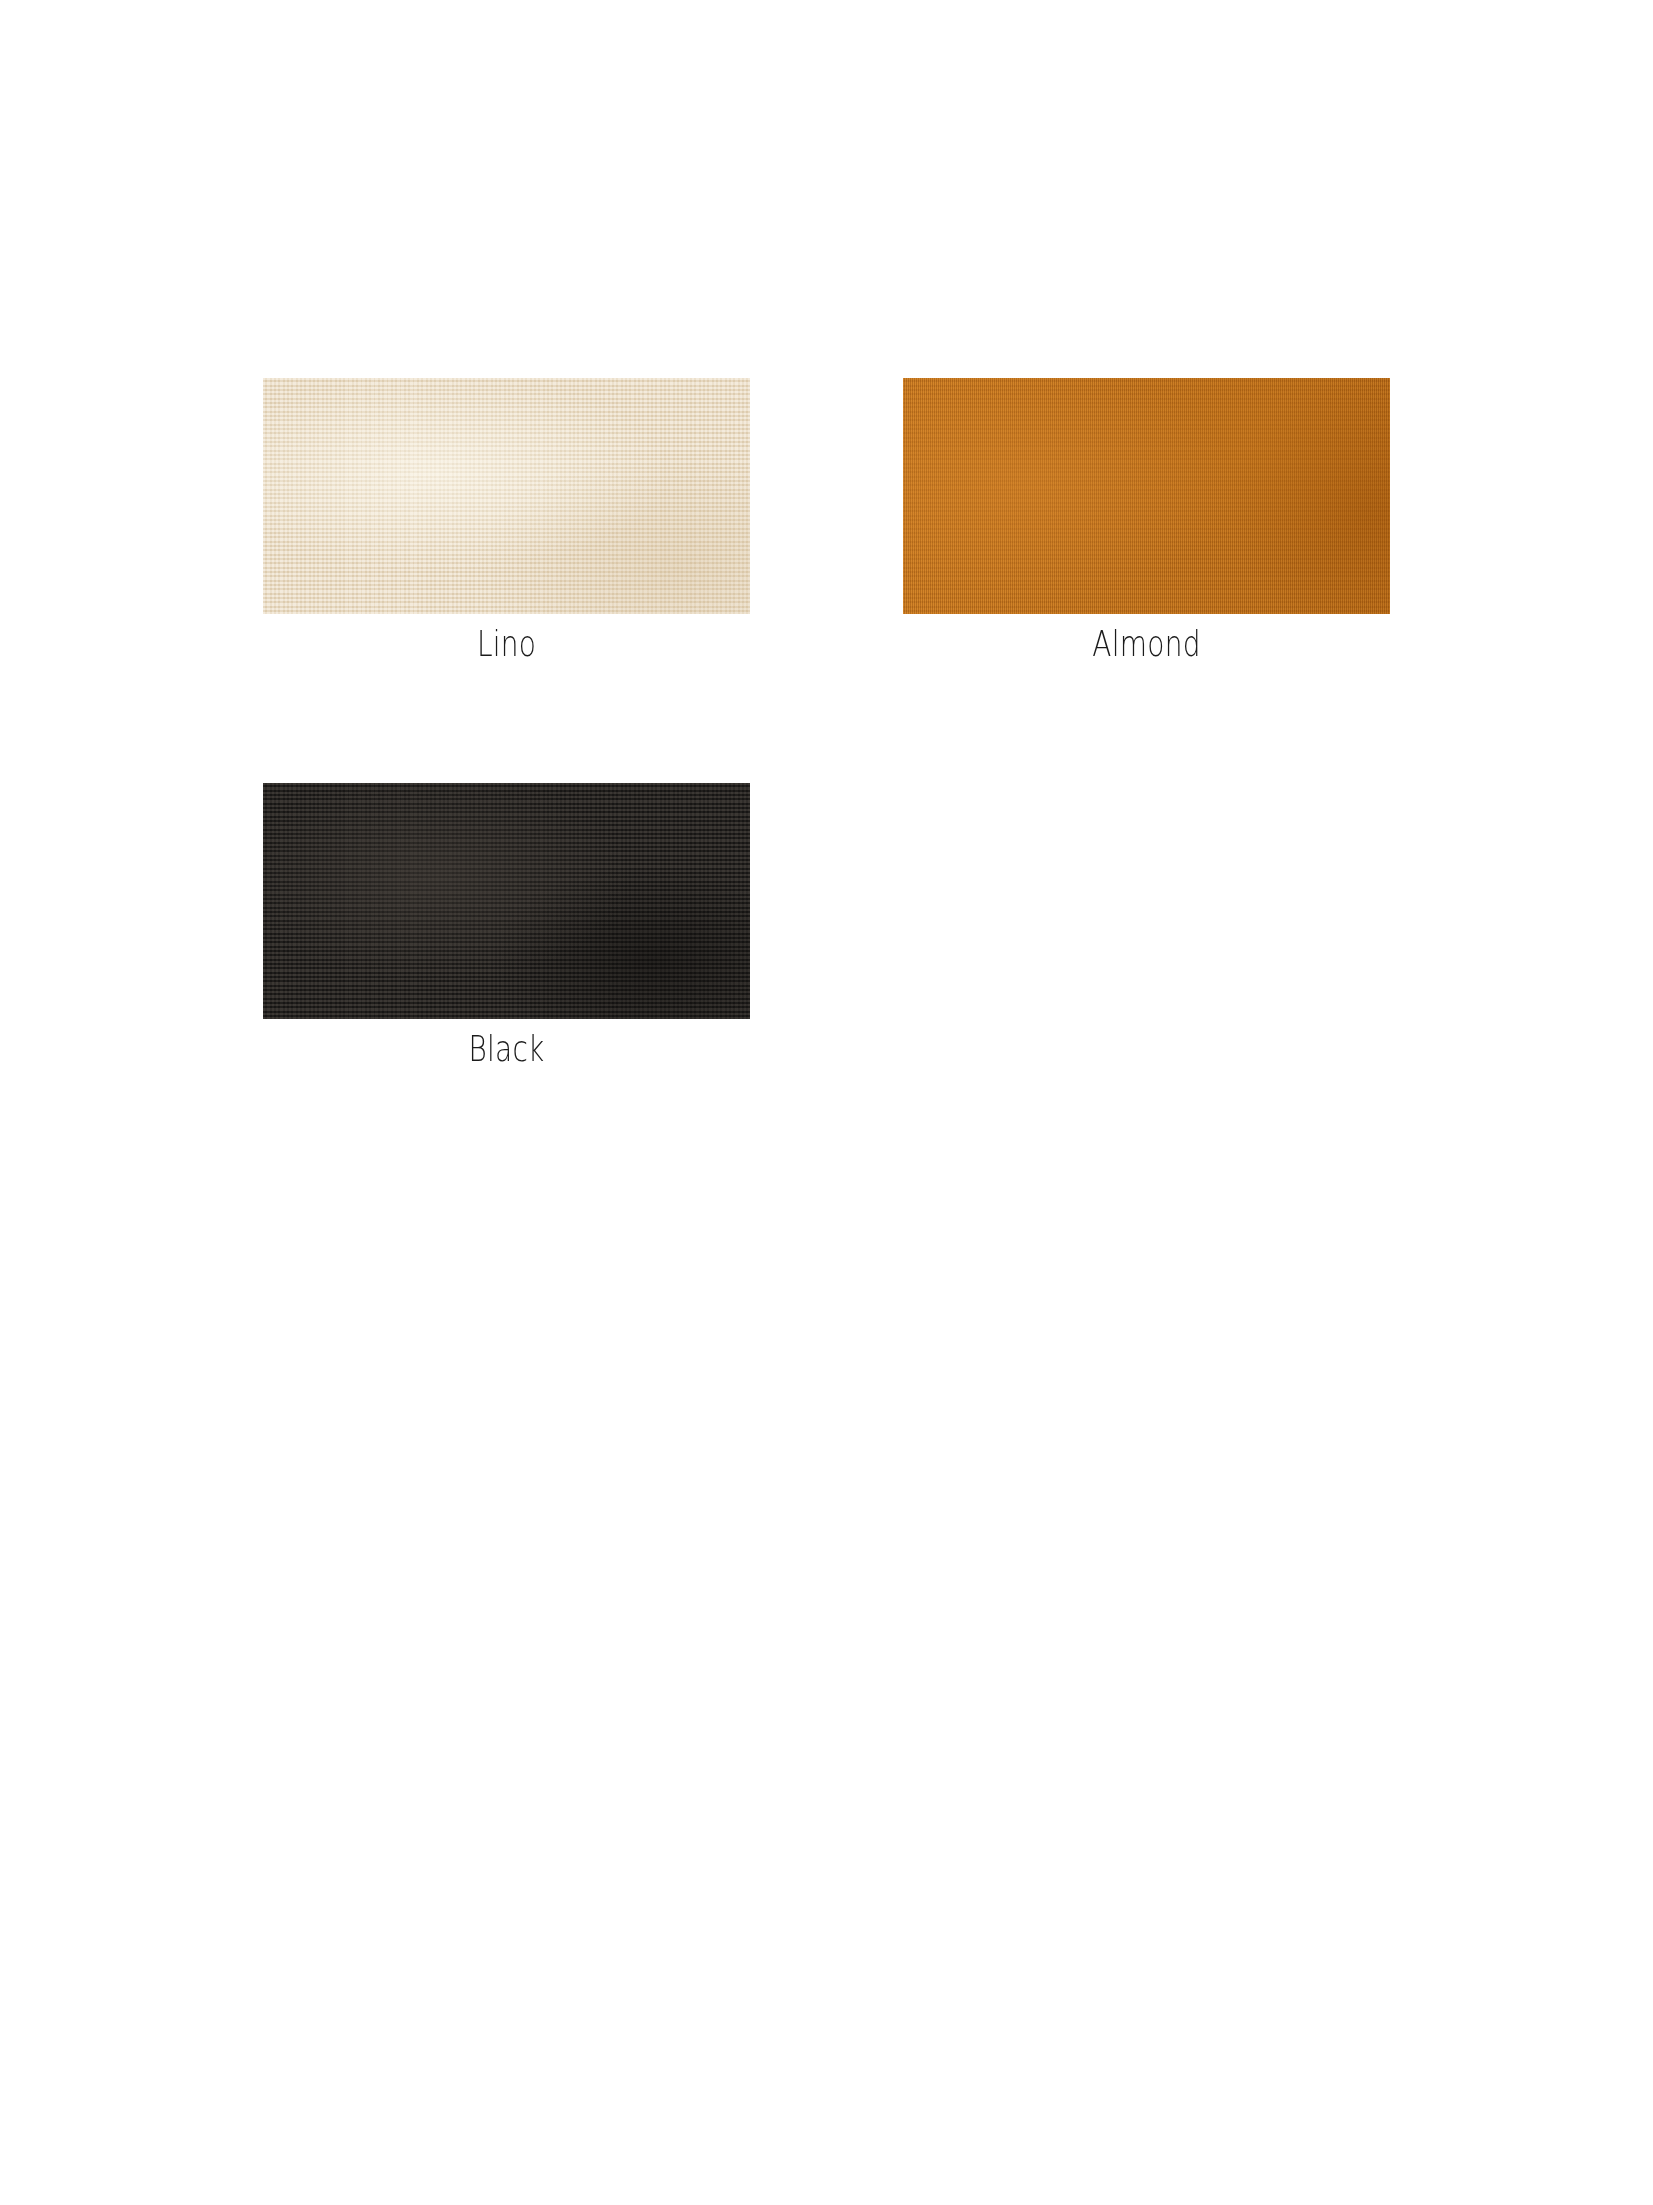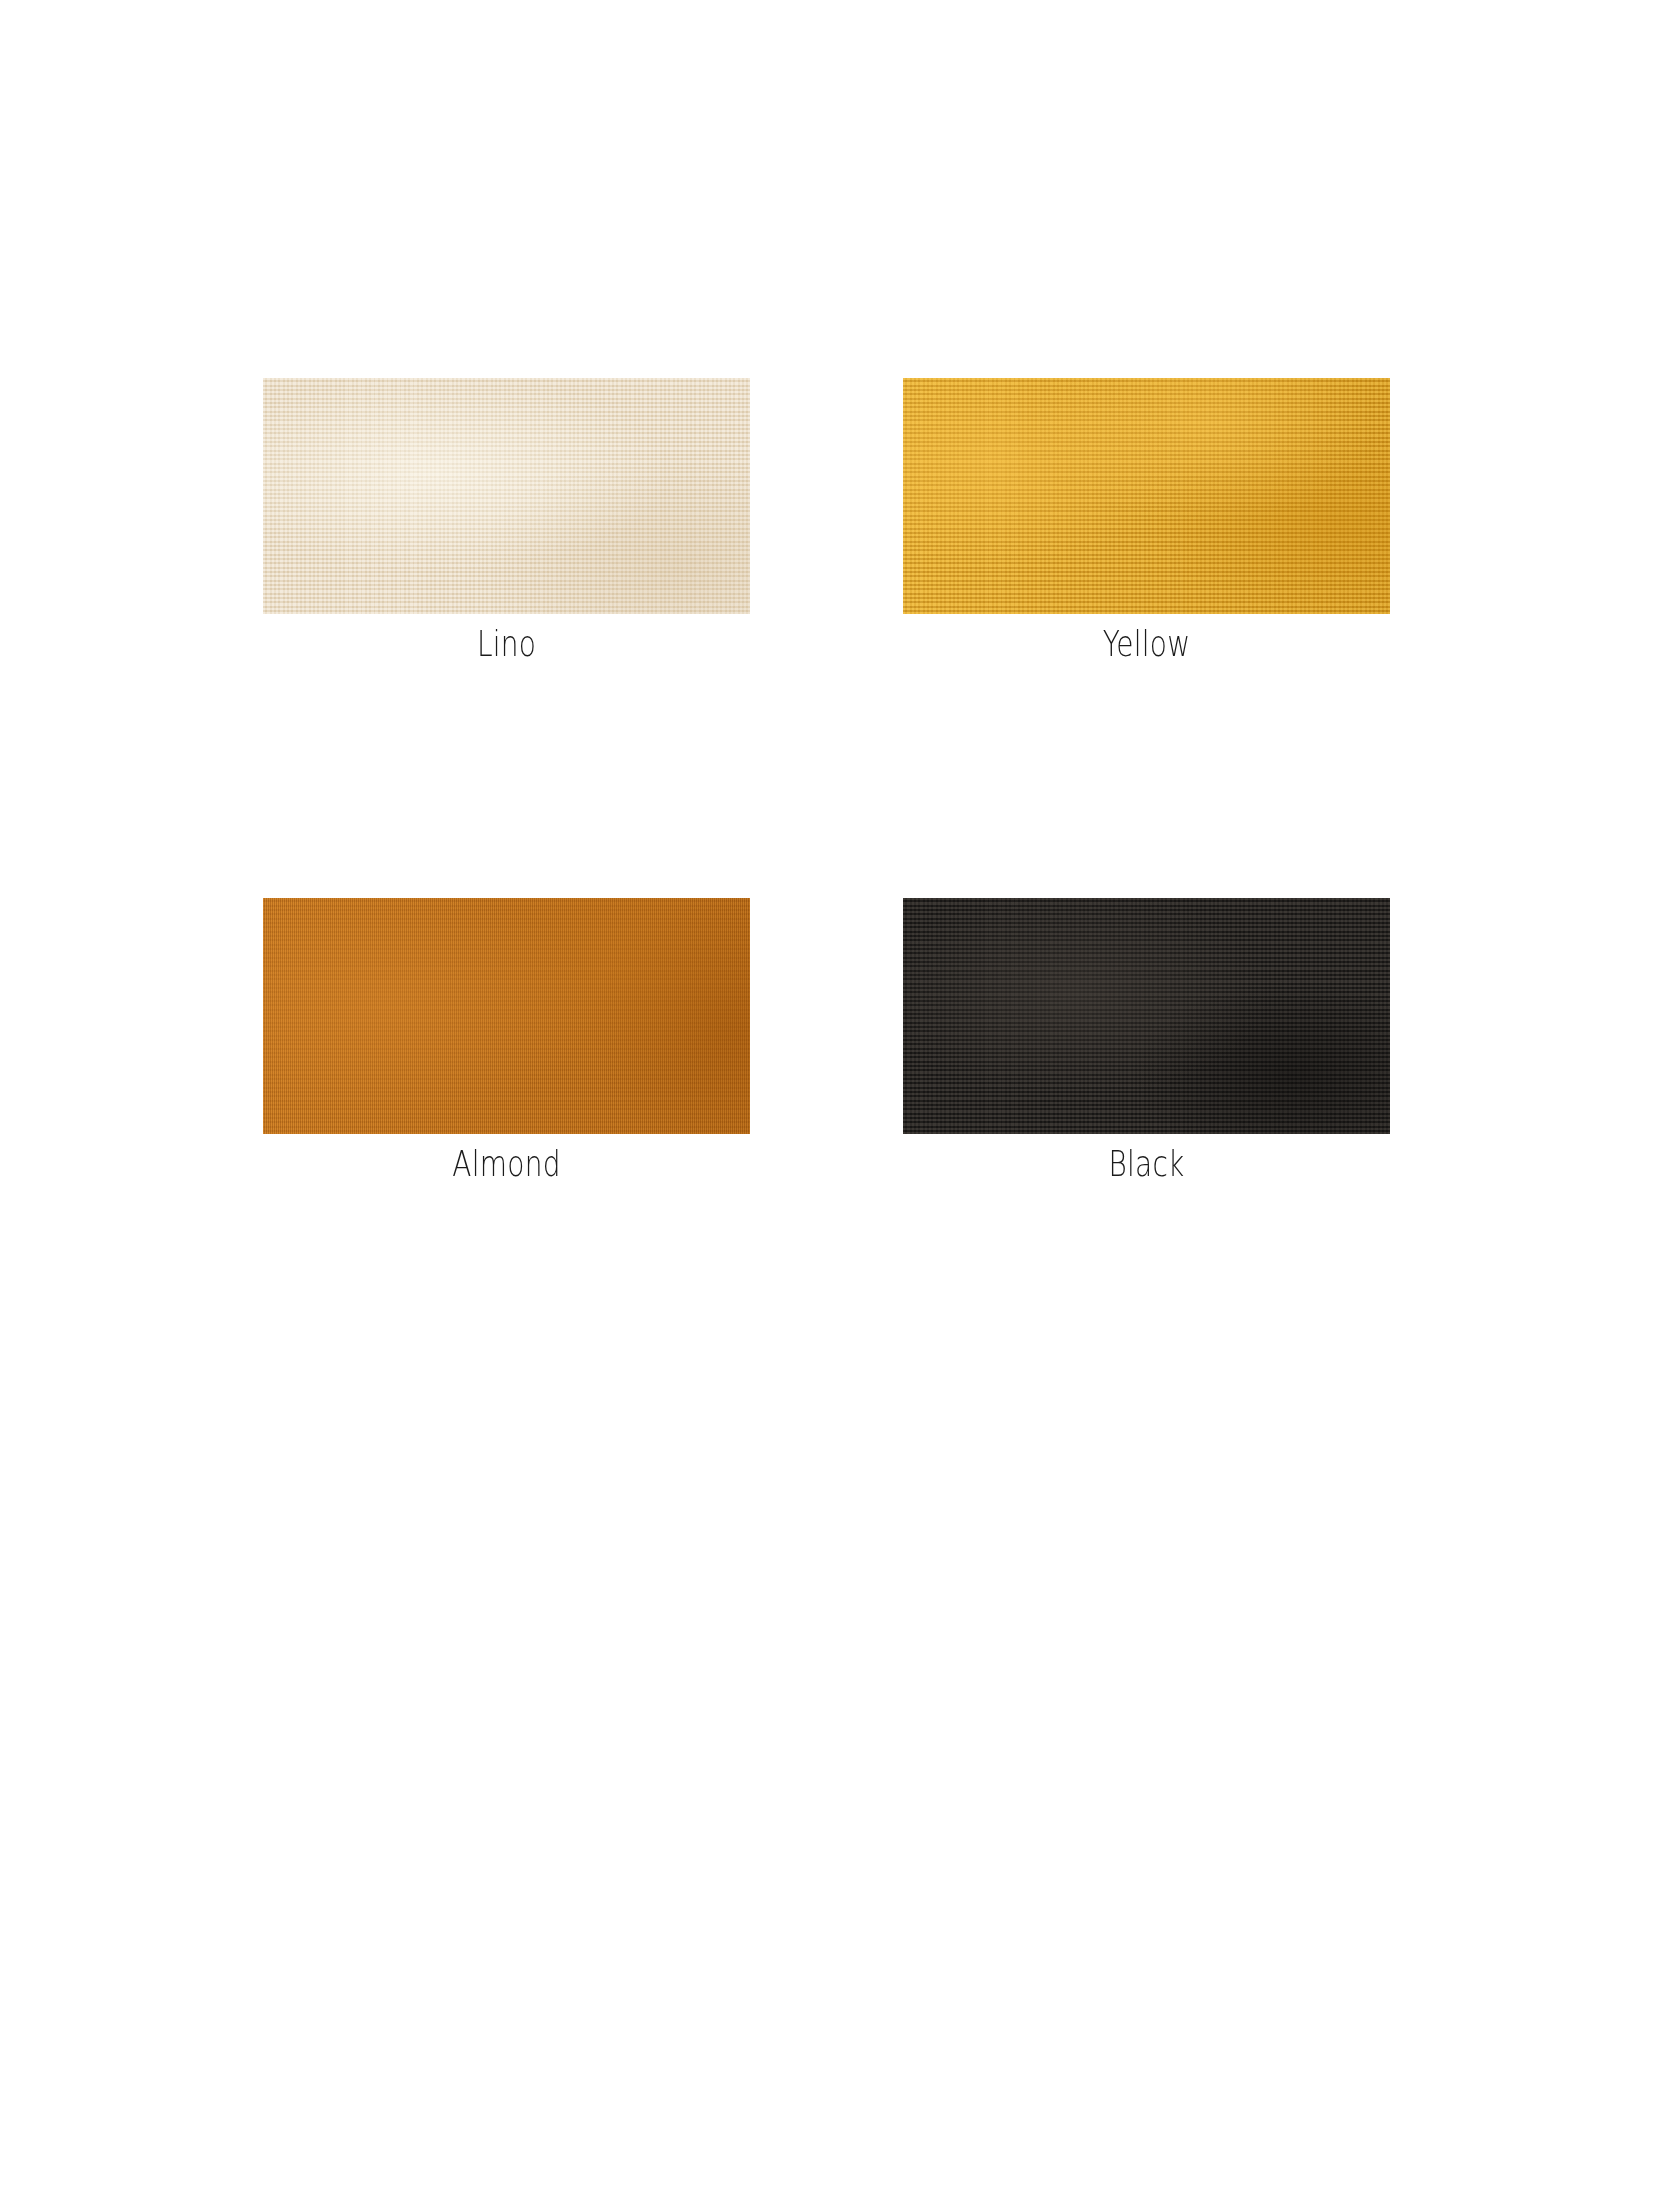--- a/index.html
+++ b/index.html
@@ -22,21 +22,21 @@
     left: 263px;
     top: 378px;
     width: 1127px;           
     display: grid;
     grid-template-columns: 487px 487px;
     column-gap: 153px;
     row-gap: 0px;
   }
   .swatch-cell {
     width: 487px;
-    height: 520px;           
+    height: 405px;           
     position: relative;
   }
 
   
   .swatch-chip {
     width: 487px;
     height: 236px;
     position: relative;
     overflow: hidden;
     background-repeat: repeat;
@@ -223,27 +223,20 @@
 <div id="swatch-sheet">
 
   <div class="swatch-cell">
     <div class="swatch-chip fab-lino" style="background-color: rgb(234, 218, 191);">
       <div class="tex t1"></div>
       <div class="tex t2"></div>
     </div>
     <div class="swatch-label">Lino</div>
   </div>
 
-  <div class="swatch-cell">
-    <div class="swatch-chip fab-yellow" style="background-color: rgb(226, 165, 31);">
-      <div class="tex t1"></div>
-      <div class="tex t2"></div>
-    </div>
-    <div class="swatch-label">Yellow</div>
-  </div>
 
 
   <div class="swatch-cell">
     <div class="swatch-chip fab-almond" style="background-color: rgb(191, 115, 28);">
       <div class="tex t1"></div>
       <div class="tex t2"></div>
     </div>
     <div class="swatch-label">Almond</div>
   </div>
 

